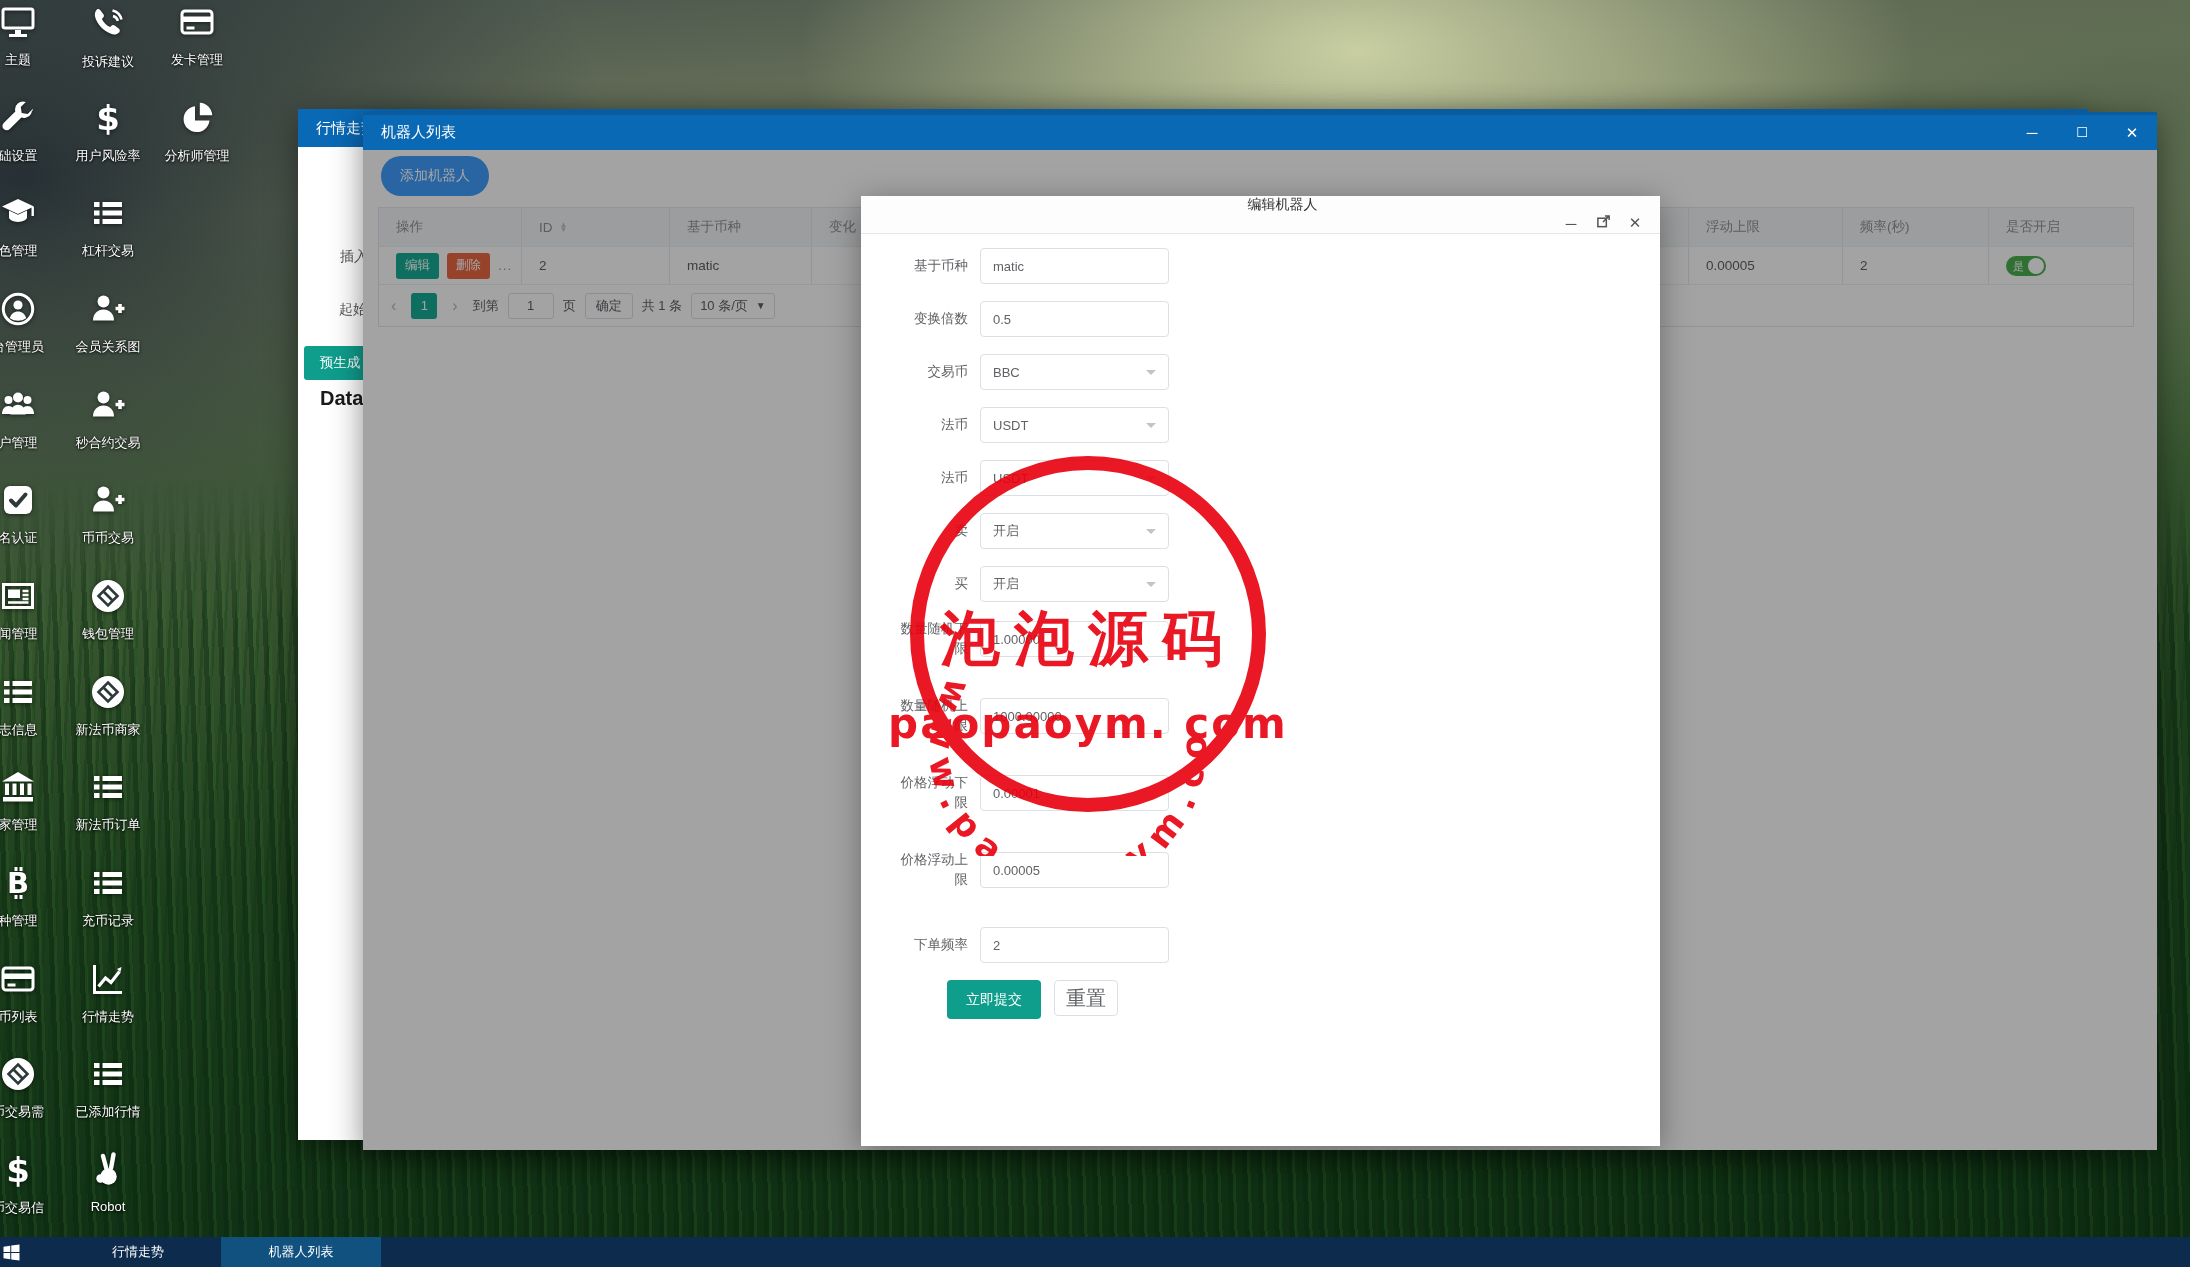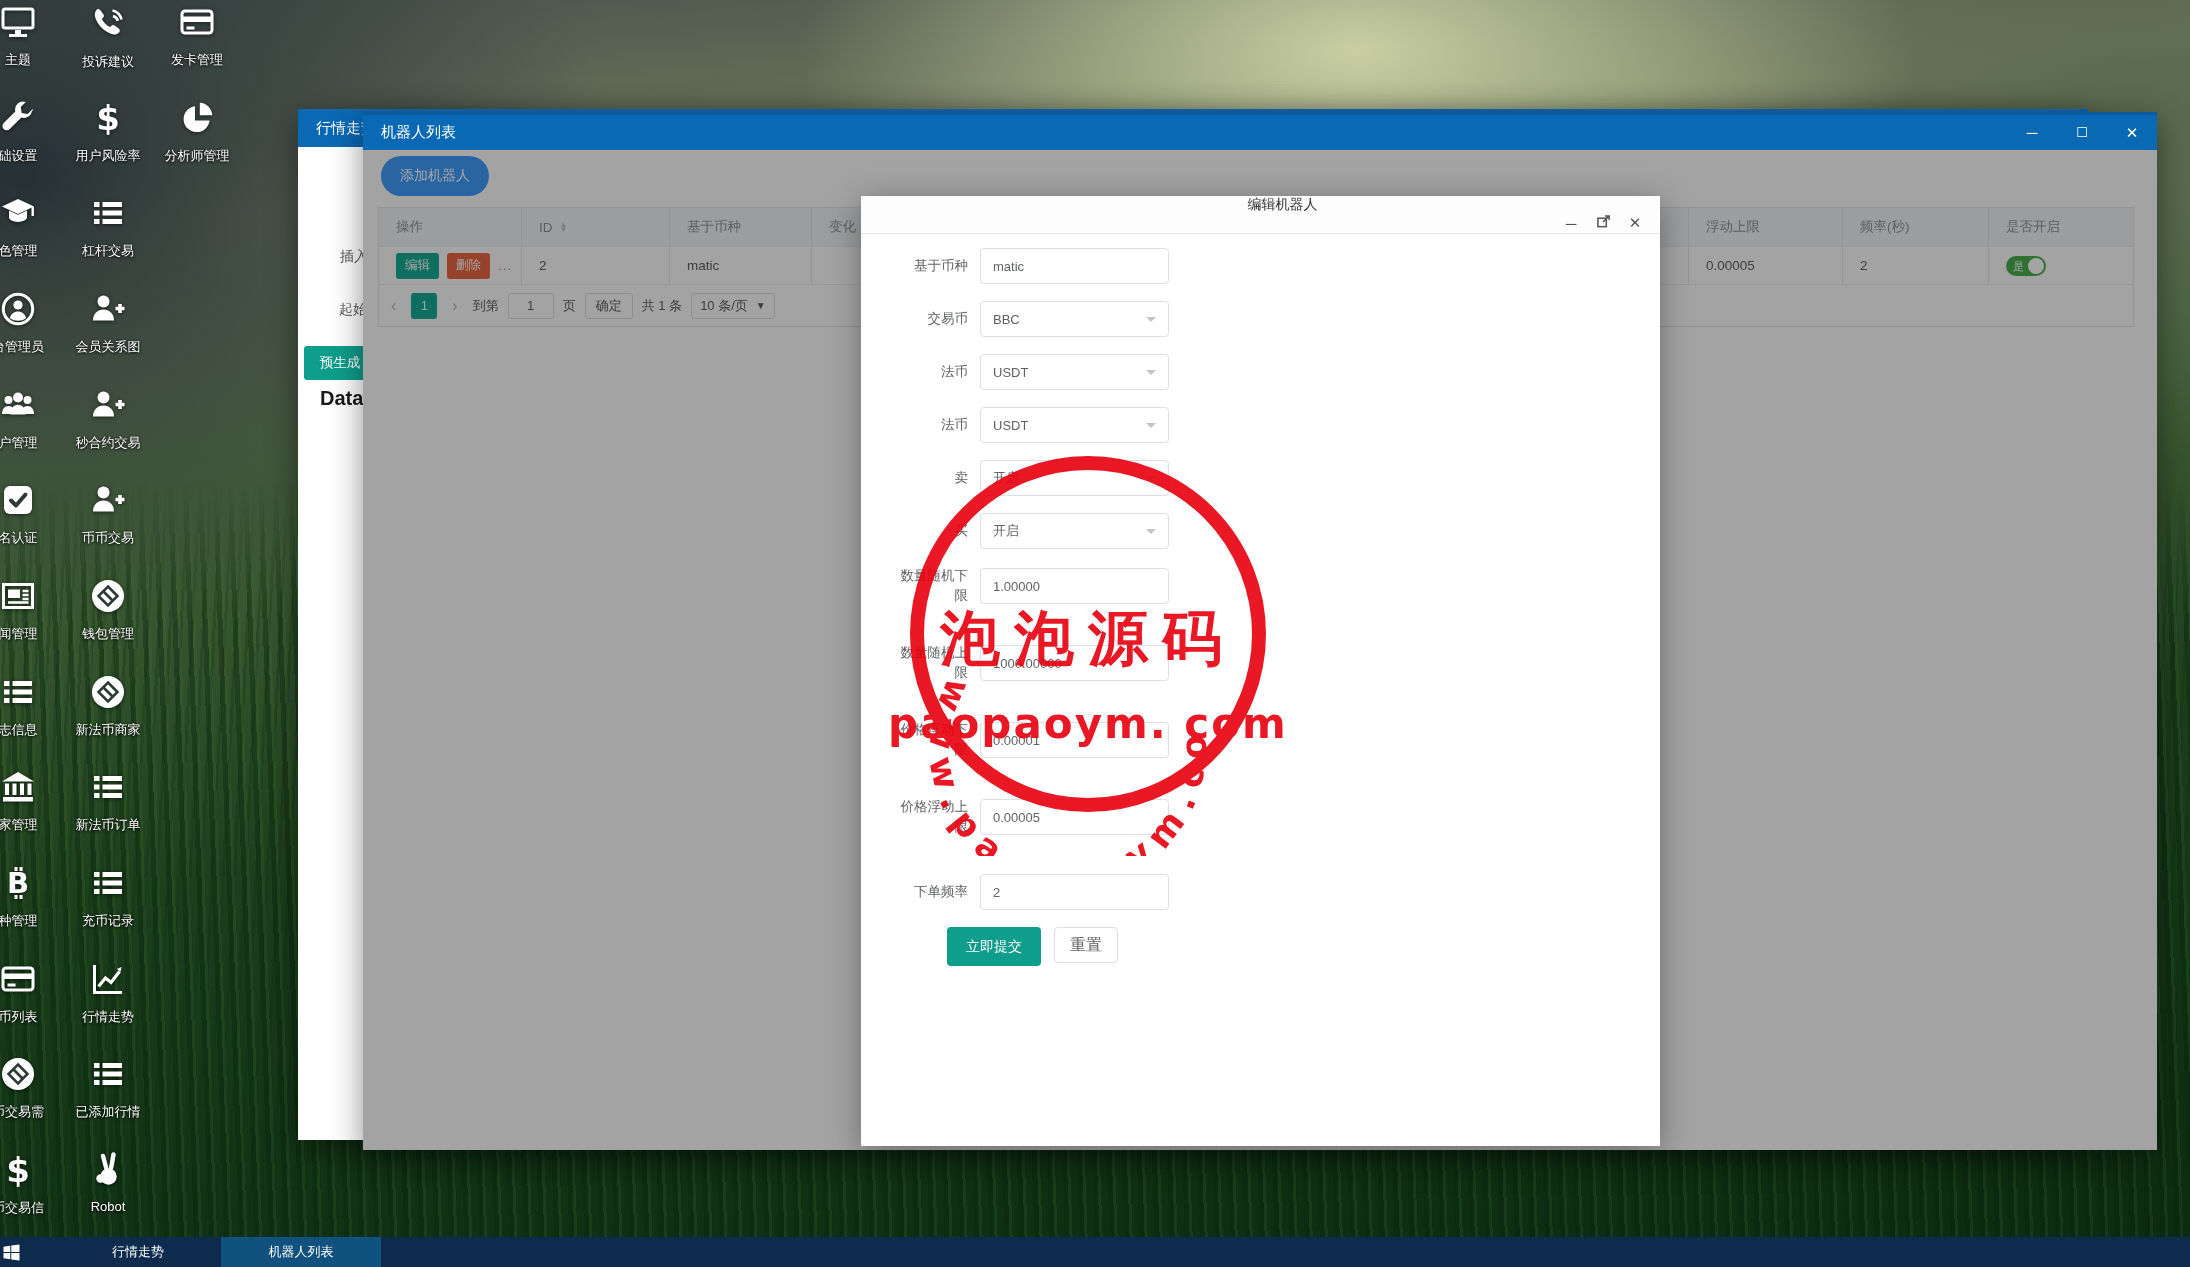--- a/index.html
+++ b/index.html
@@ -78,21 +78,21 @@
   .mctl span { width:22px; text-align:center; cursor:pointer; font-size:15px; }
   .mform { padding:14px 0 0 33px; }
   .frow { display:flex; align-items:center; margin-bottom:17px; }
   .frow label { width:74px; text-align:right; margin-right:12px; font-size:13.5px; color:#606266; line-height:20px; }
   .fbox { width:189px; height:36px; border:1px solid #dcdfe6; border-radius:4px; display:flex; align-items:center;
           padding:0 12px; font-size:13px; color:#606266; background:#fff; }
   .frow.sel .fbox::after { content:""; margin-left:auto; border:5px solid transparent; border-top-color:#c0c4cc; transform:translateY(3px); }
   .frow.lg { margin-bottom:37px; }
   .mbtns { display:flex; gap:13px; margin:15px 0 0 53px; }
   .submit { width:94px; height:39px; background:#0f9d8c; color:#fff; border:none; border-radius:4px; font-size:14px; cursor:pointer; }
-  .reset { width:64px; height:36px; background:#fff; color:#606266; border:1px solid #dcdfe6; border-radius:4px; font-size:16px; cursor:pointer; }
+  .reset { width:64px; height:36px; background:#fff; color:#606266; border:1px solid #dcdfe6; border-radius:4px; font-size:20px; cursor:pointer; }
 
   
   #stamp { position:absolute; left:868px; top:416px; z-index:50; opacity:.9; pointer-events:none; }
 
   
   .taskbar { position:absolute; left:0; bottom:0; width:2190px; height:30px; background:#0c2b4d; z-index:100; display:flex; align-items:center; }
   .tb-win { width:28px; display:flex; justify-content:flex-start; padding-left:3px; }
   .tb-win svg { width:17px; height:17px; color:#fff; }
   .task { height:30px; display:flex; align-items:center; justify-content:center; color:#fff; font-size:13px; width:160px; cursor:pointer; }
   .task.active { background:#11517f; }
@@ -381,20 +381,26 @@
           <span>✕</span>
         </span>
       </div>
       <div class="mform">
         <div class="frow">
             <label>基于币种</label>
             <div class="fbox">
               <span>matic</span>
             </div>
           </div>
+        <div class="frow">
+            <label>变换倍数</label>
+            <div class="fbox">
+              <span>0.5</span>
+            </div>
+          </div>
         <div class="frow sel">
             <label>交易币</label>
             <div class="fbox">
               <span>BBC</span>
             </div>
           </div>
         <div class="frow sel">
             <label>法币</label>
             <div class="fbox">
               <span>USDT</span>

